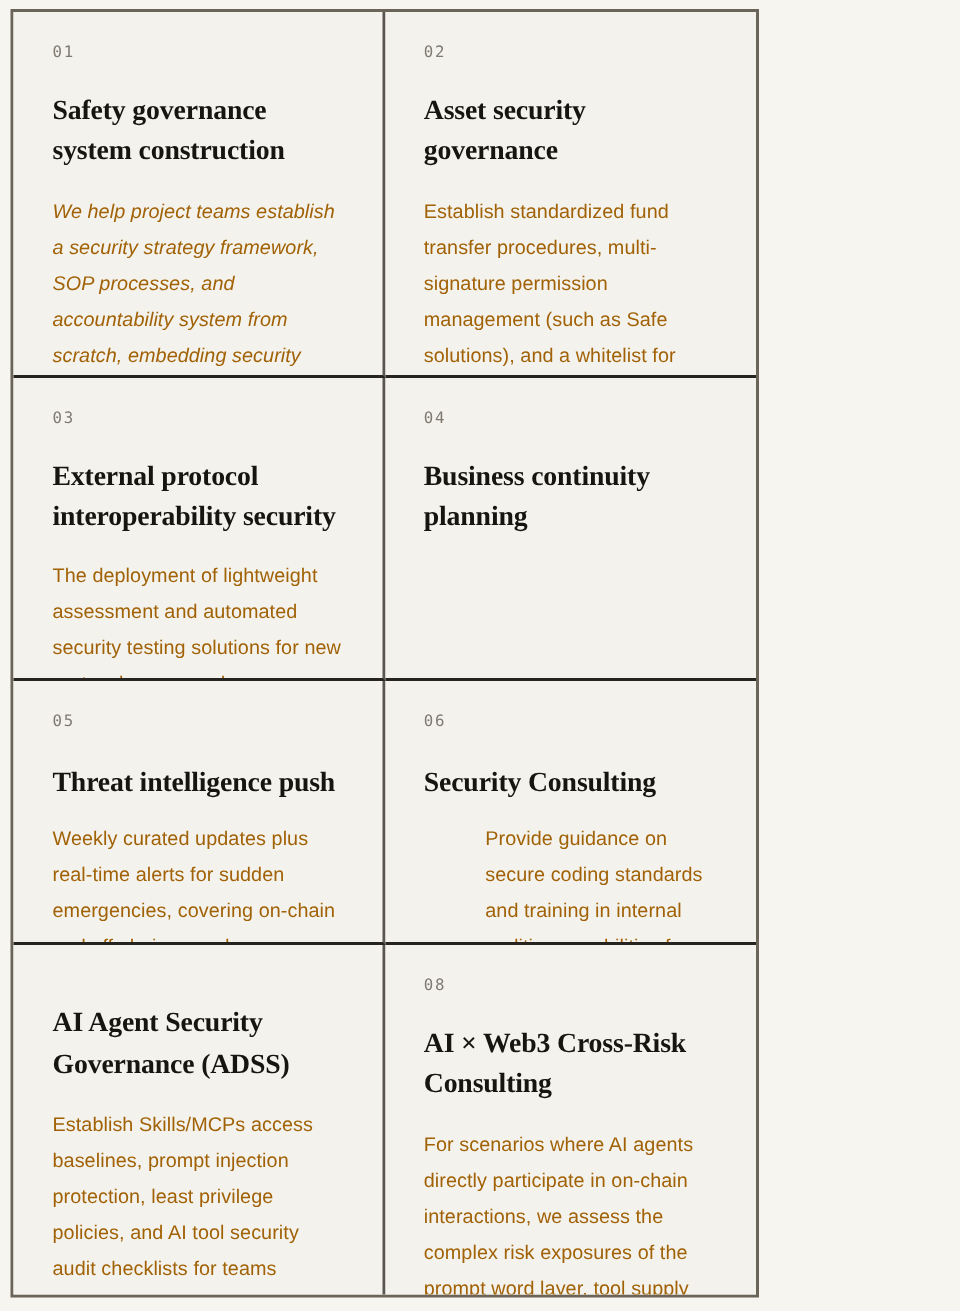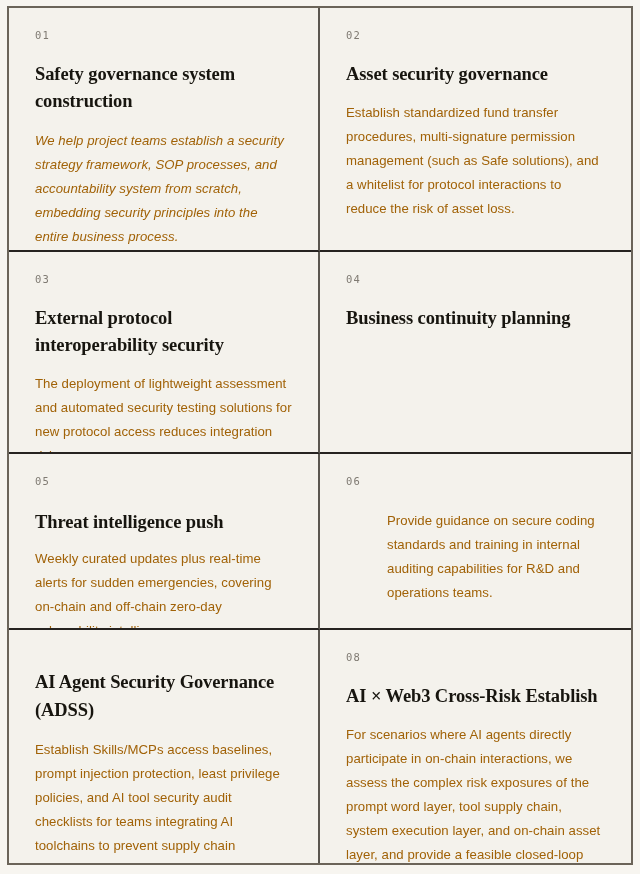--- a/index.html
+++ b/index.html
@@ -13,21 +13,21 @@
     background: #f7f5f0;
     font-family: "Liberation Sans", sans-serif;
     overflow: hidden;
   }
 
   
   #services-grid {
     position: absolute;
     left: 7px;
     top: 6px;
-    width: 626px;
+    width: 499px;
     height: 859px;
     box-sizing: border-box;
     border: 2px solid #6b6459;
     background: #f4f2ec;
     display: grid;
     grid-template-columns: 1fr 1fr;
     grid-template-rows: 244px 202px 176px 1fr;
   }
 
   
@@ -124,27 +124,28 @@
   </article>
 
   <article class="cell col-left row-3" data-index="4">
     <div class="cell-number">05</div>
     <h3 class="cell-title">Threat intelligence push</h3>
     <p class="cell-body">Weekly curated updates plus real-time alerts for sudden emergencies, covering on-chain and off-chain zero-day vulnerability intelligence.</p>
   </article>
 
   <article class="cell col-right row-3" data-index="5">
     <div class="cell-number">06</div>
+    <h3 class="cell-title">Security Consulting</h3>
     <p class="cell-body">Provide guidance on secure coding standards and training in internal auditing capabilities for R&amp;D and operations teams.</p>
   </article>
 
   <article class="cell col-left row-4" data-index="6">
     <h3 class="cell-title">AI Agent Security Governance (ADSS)</h3>
     <p class="cell-body">Establish Skills/MCPs access baselines, prompt injection protection, least privilege policies, and AI tool security audit checklists for teams integrating AI toolchains to prevent supply chain poisoning and cognitive hijacking risks.</p>
   </article>
 
   <article class="cell col-right row-4" data-index="7">
     <div class="cell-number">08</div>
-    <h3 class="cell-title">AI × Web3 Cross-Risk Establish</h3>
+    <h3 class="cell-title">AI × Web3 Cross-Risk Consulting</h3>
     <p class="cell-body">For scenarios where AI agents directly participate in on-chain interactions, we assess the complex risk exposures of the prompt word layer, tool supply chain, system execution layer, and on-chain asset layer, and provide a feasible closed-loop protection solution.</p>
   </article>
 
 </section>
 
 </body></html>

